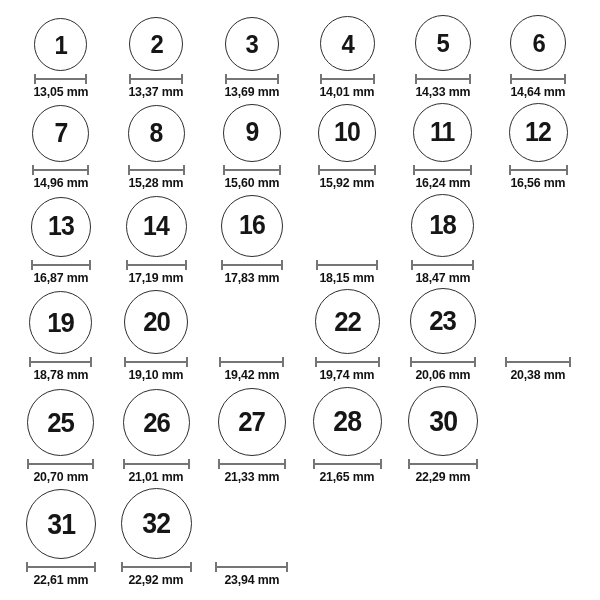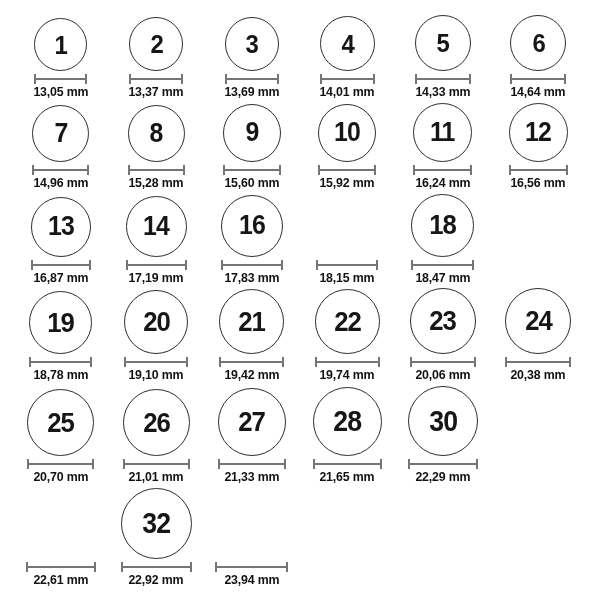--- a/index.html
+++ b/index.html
@@ -266,23 +266,20 @@
     </div>
     <div class="measure" style="width: 64px;">
       <span class="tick left" style="background: rgb(117, 117, 117);"></span>
       <span class="bar" style="background: rgb(117, 117, 117);"></span>
       <span class="tick right" style="background: rgb(117, 117, 117);"></span>
     </div>
     <div class="dlabel" style="color: rgb(17, 17, 17);">19,10 mm</div>
   </div>
 
   <div class="cell">
-    <div class="circle" style="width: 65px; height: 65px; border-color: rgb(46, 46, 46);">
-      <span class="num" style="font-size: 28px;">21</span>
-    </div>
     <div class="measure" style="width: 65px;">
       <span class="tick left" style="background: rgb(117, 117, 117);"></span>
       <span class="bar" style="background: rgb(117, 117, 117);"></span>
       <span class="tick right" style="background: rgb(117, 117, 117);"></span>
     </div>
     <div class="dlabel" style="color: rgb(17, 17, 17);">19,42 mm</div>
   </div>
 
   <div class="cell">
     <div class="circle" style="width: 65px; height: 65px; border-color: rgb(46, 46, 46);">
@@ -302,23 +299,20 @@
     </div>
     <div class="measure" style="width: 66px;">
       <span class="tick left" style="background: rgb(117, 117, 117);"></span>
       <span class="bar" style="background: rgb(117, 117, 117);"></span>
       <span class="tick right" style="background: rgb(117, 117, 117);"></span>
     </div>
     <div class="dlabel" style="color: rgb(17, 17, 17);">20,06 mm</div>
   </div>
 
   <div class="cell">
-    <div class="circle" style="width: 66px; height: 66px; border-color: rgb(46, 46, 46);">
-      <span class="num" style="font-size: 28px;">24</span>
-    </div>
     <div class="measure" style="width: 66px;">
       <span class="tick left" style="background: rgb(117, 117, 117);"></span>
       <span class="bar" style="background: rgb(117, 117, 117);"></span>
       <span class="tick right" style="background: rgb(117, 117, 117);"></span>
     </div>
     <div class="dlabel" style="color: rgb(17, 17, 17);">20,38 mm</div>
   </div>
 </div>
     <div class="row">
   <div class="cell">
@@ -377,20 +371,23 @@
     <div class="measure" style="width: 70px;">
       <span class="tick left" style="background: rgb(117, 117, 117);"></span>
       <span class="bar" style="background: rgb(117, 117, 117);"></span>
       <span class="tick right" style="background: rgb(117, 117, 117);"></span>
     </div>
     <div class="dlabel" style="color: rgb(17, 17, 17);">22,29 mm</div>
   </div>
 </div>
     <div class="row">
   <div class="cell">
+    <div class="circle" style="width: 70px; height: 70px; border-color: rgb(46, 46, 46);">
+      <span class="num" style="font-size: 29px;">31</span>
+    </div>
     <div class="measure" style="width: 70px;">
       <span class="tick left" style="background: rgb(117, 117, 117);"></span>
       <span class="bar" style="background: rgb(117, 117, 117);"></span>
       <span class="tick right" style="background: rgb(117, 117, 117);"></span>
     </div>
     <div class="dlabel" style="color: rgb(17, 17, 17);">22,61 mm</div>
   </div>
 
   <div class="cell">
     <div class="circle" style="width: 71px; height: 71px; border-color: rgb(46, 46, 46);">

